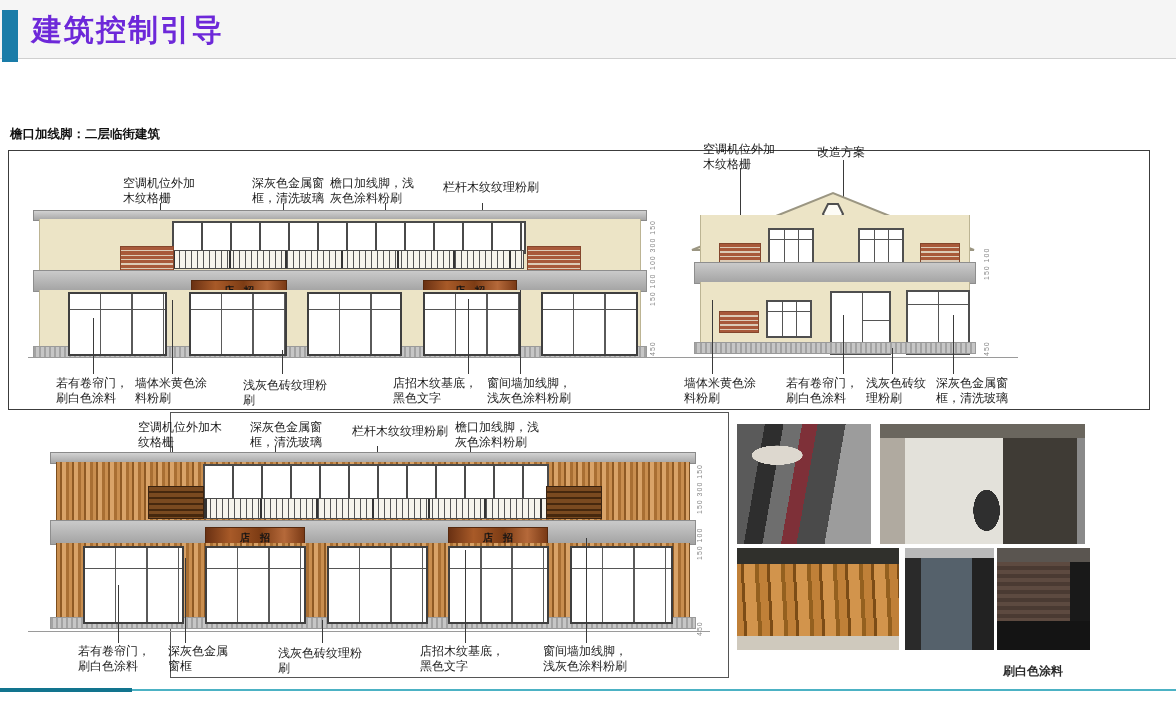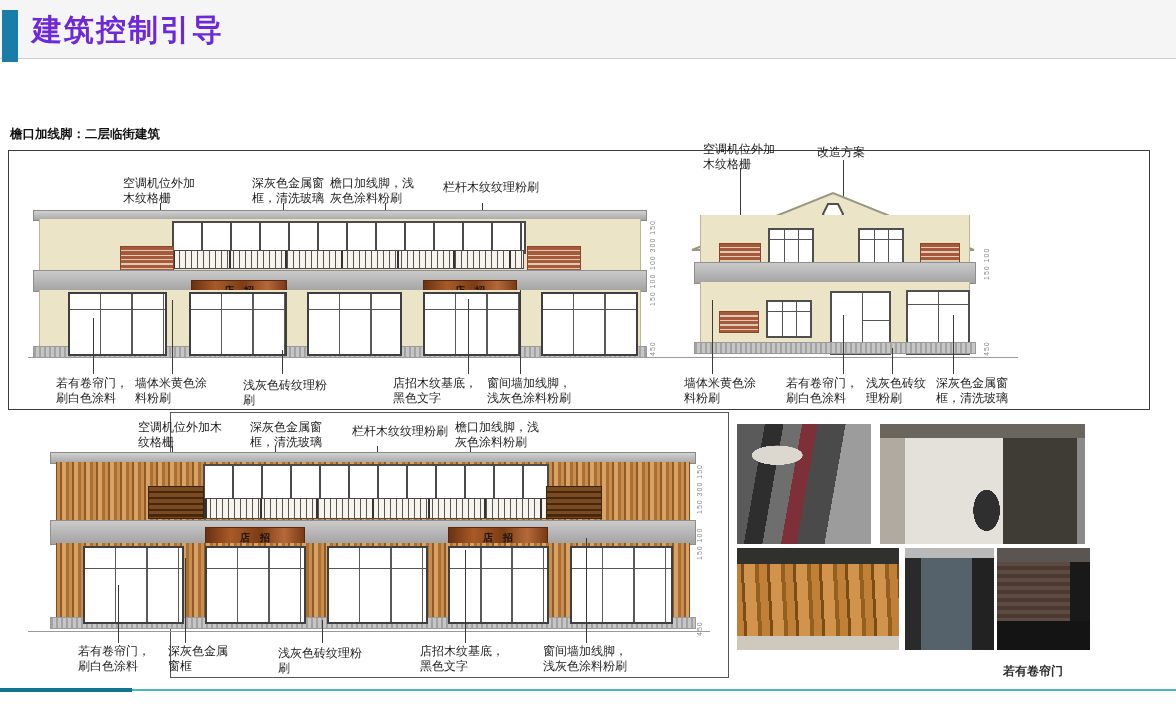--- a/index.html
+++ b/index.html
@@ -211,18 +211,18 @@
       linear-gradient(0deg,#cfc9bd 0 14%, transparent 14%),
       repeating-linear-gradient(87deg,#c08038 0 8px,#7c4c16 8px 11px,#d2944c 11px 22px,#94601f 22px 26px);"></div>
   <div class="photo" style="left:905px;top:548px;width:89px;height:102px;background:
       linear-gradient(180deg,#b9b9b9 0 10%, transparent 10%),
       linear-gradient(90deg,#2a2a2a 0 18%,#55616b 18% 75%,#222222 75% 100%);"></div>
   <div class="photo" style="left:997px;top:548px;width:93px;height:102px;background:
       linear-gradient(180deg,#5a5550 0 14%, transparent 14%),
       linear-gradient(0deg,#141414 0 28%, transparent 28%),
       linear-gradient(90deg, transparent 0 78%, #191919 78%),
       repeating-linear-gradient(0deg,#4a3a32 0 4px,#5d4a40 4px 8px);"></div>
-  <div class="photos-caption">若有卷帘门</div>
+  <div class="photos-caption">刷白色涂料</div>
 
   <div class="footer-line"></div>
   <div class="footer-line-dark"></div>
 
 </div>
 
 </body></html>

